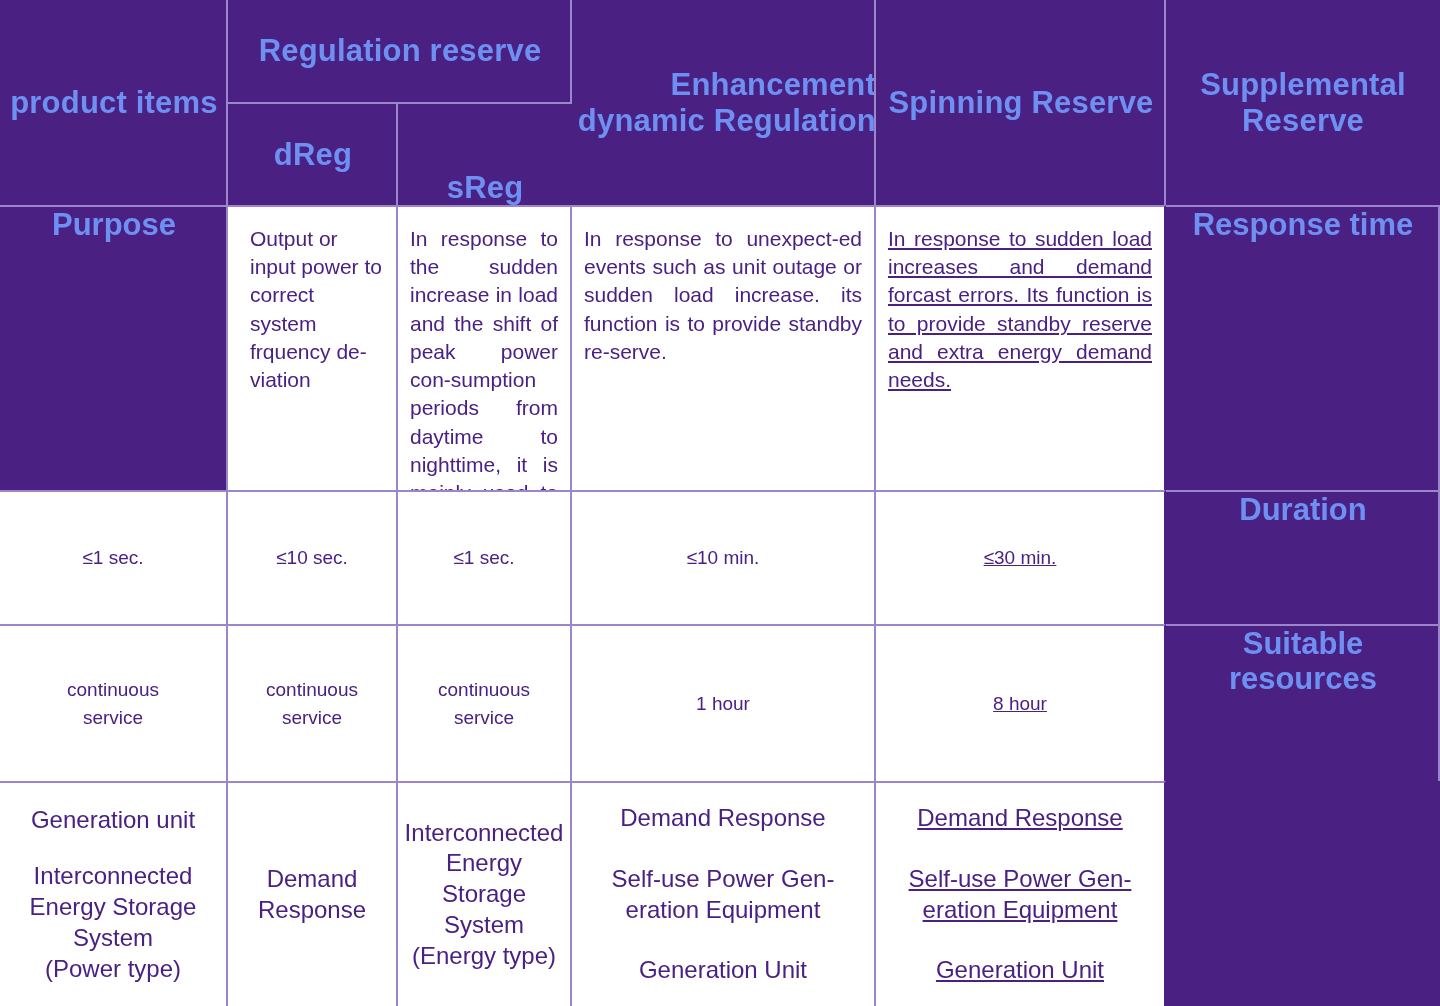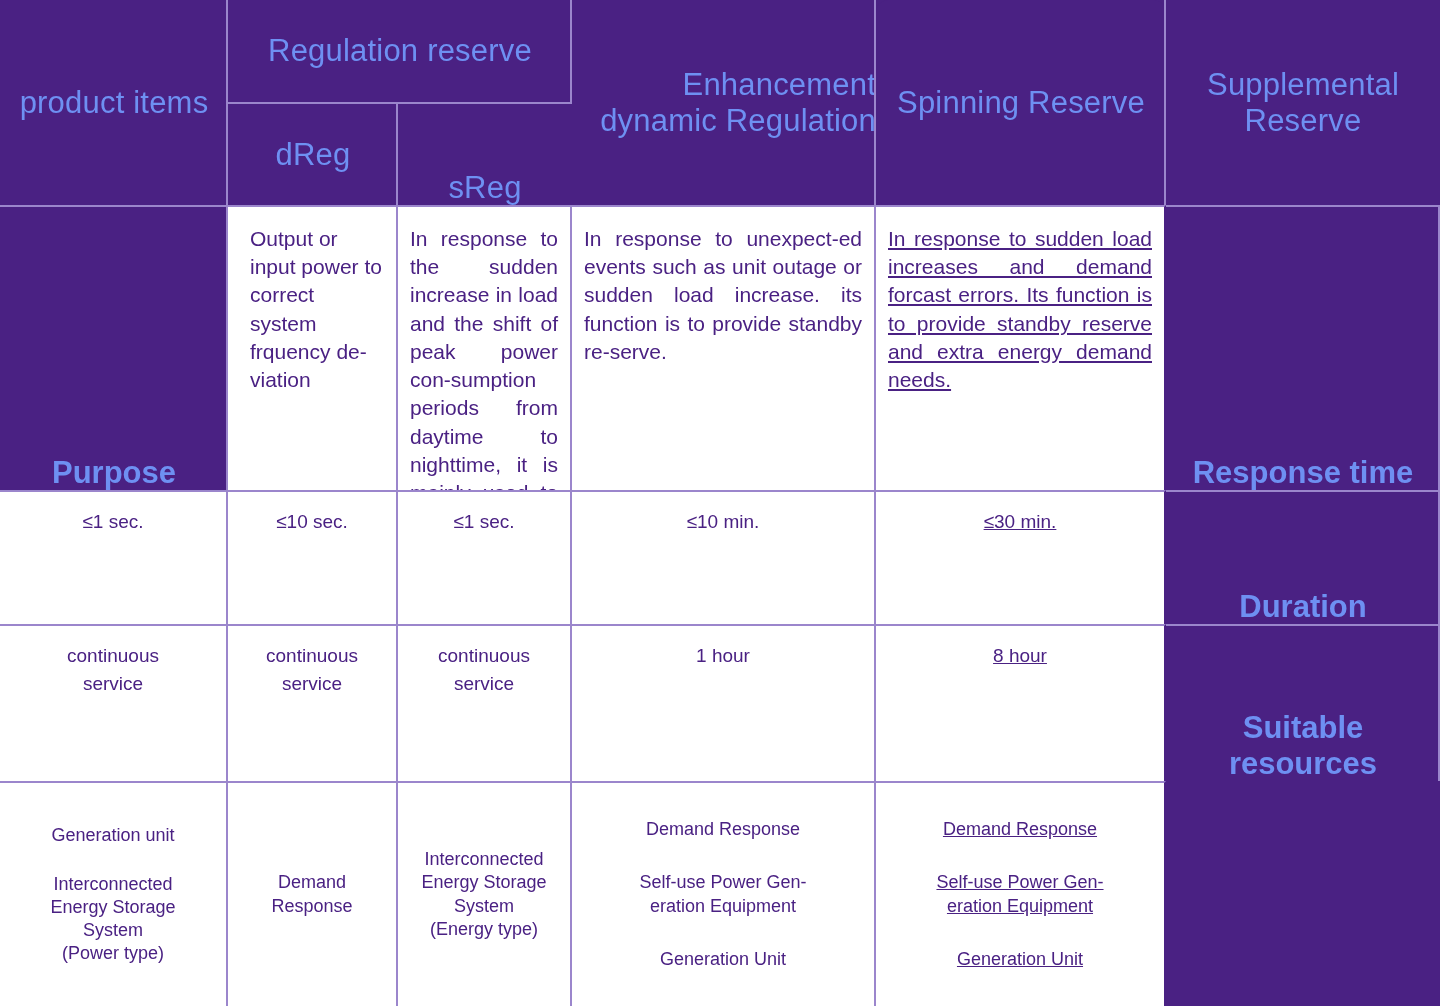--- a/index.html
+++ b/index.html
@@ -17,21 +17,21 @@
     grid-template-columns:228px 170px 174px 304px 290px 274px;
     grid-template-rows:104px 101px 285px 134px 157px 225px;
     background:#4A2183;
   }
   
   .hcell{
     background:#4A2183;
     color:#6E90F2;
     display:flex;align-items:center;justify-content:center;
     text-align:center;
-    font-weight:normal;
+    font-weight:bold;
     font-size:31px;
     line-height:1.14;
     letter-spacing:0.2px;
     box-sizing:border-box;
     position:relative;
   }
   .h-product{grid-column:1/2;grid-row:1/3;}
   .h-reg{grid-column:2/4;grid-row:1/2;border-bottom:2px solid #9B86CC;}
   .h-dreg{grid-column:2/3;grid-row:2/3;}
   .h-sreg{grid-column:3/4;grid-row:2/3;align-items:flex-end;}
@@ -43,21 +43,21 @@
   .h-product:after,.h-reg:after,.h-dreg:after,.h-enh:after,.h-spin:after{
     content:"";position:absolute;top:0;right:0;width:2px;height:100%;
     background:#9B86CC;
   }
   .h-dreg:after{background:#9B86CC;}
 
   
   .rlabel{
     background:#4A2183;
     color:#6E90F2;
-    display:flex;align-items:flex-end;justify-content:center;
+    display:flex;align-items:flex-start;justify-content:center;
     text-align:center;
     font-weight:bold;
     font-size:31px;
     line-height:1.14;
     box-sizing:border-box;
     border-top:2px solid #9B86CC;
     position:relative;
   }
   .rlabel:after{
     content:"";position:absolute;top:0;right:0;width:2px;height:100%;
@@ -81,30 +81,30 @@
   .cell.just{
     text-align:justify;
     text-align-last:left;
     display:block;
     padding:18px 12px 12px 12px;
     font-size:21px;
     line-height:1.345;
   }
   .cell.just.topleft{text-align:left;text-align-last:left;padding-left:22px;}
   .cell.ctr{
-    align-items:flex-start;justify-content:center;
+    align-items:center;justify-content:center;
     text-align:center;
     font-size:19px;
     line-height:1.45;
   }
   .cell.ctr .inner{width:100%;}
   .cell.res{
     align-items:center;justify-content:center;
     text-align:center;
-    font-size:18px;
+    font-size:24px;
     line-height:1.28;
   }
   .res .blk{margin:0 0 30px 0;}
   .res .blk:last-child{margin-bottom:0;}
   .res .blk.tight{margin-bottom:26px;}
   .nowrapfix{white-space:pre-line;}
 </style>
 </head>
 <body>
 

